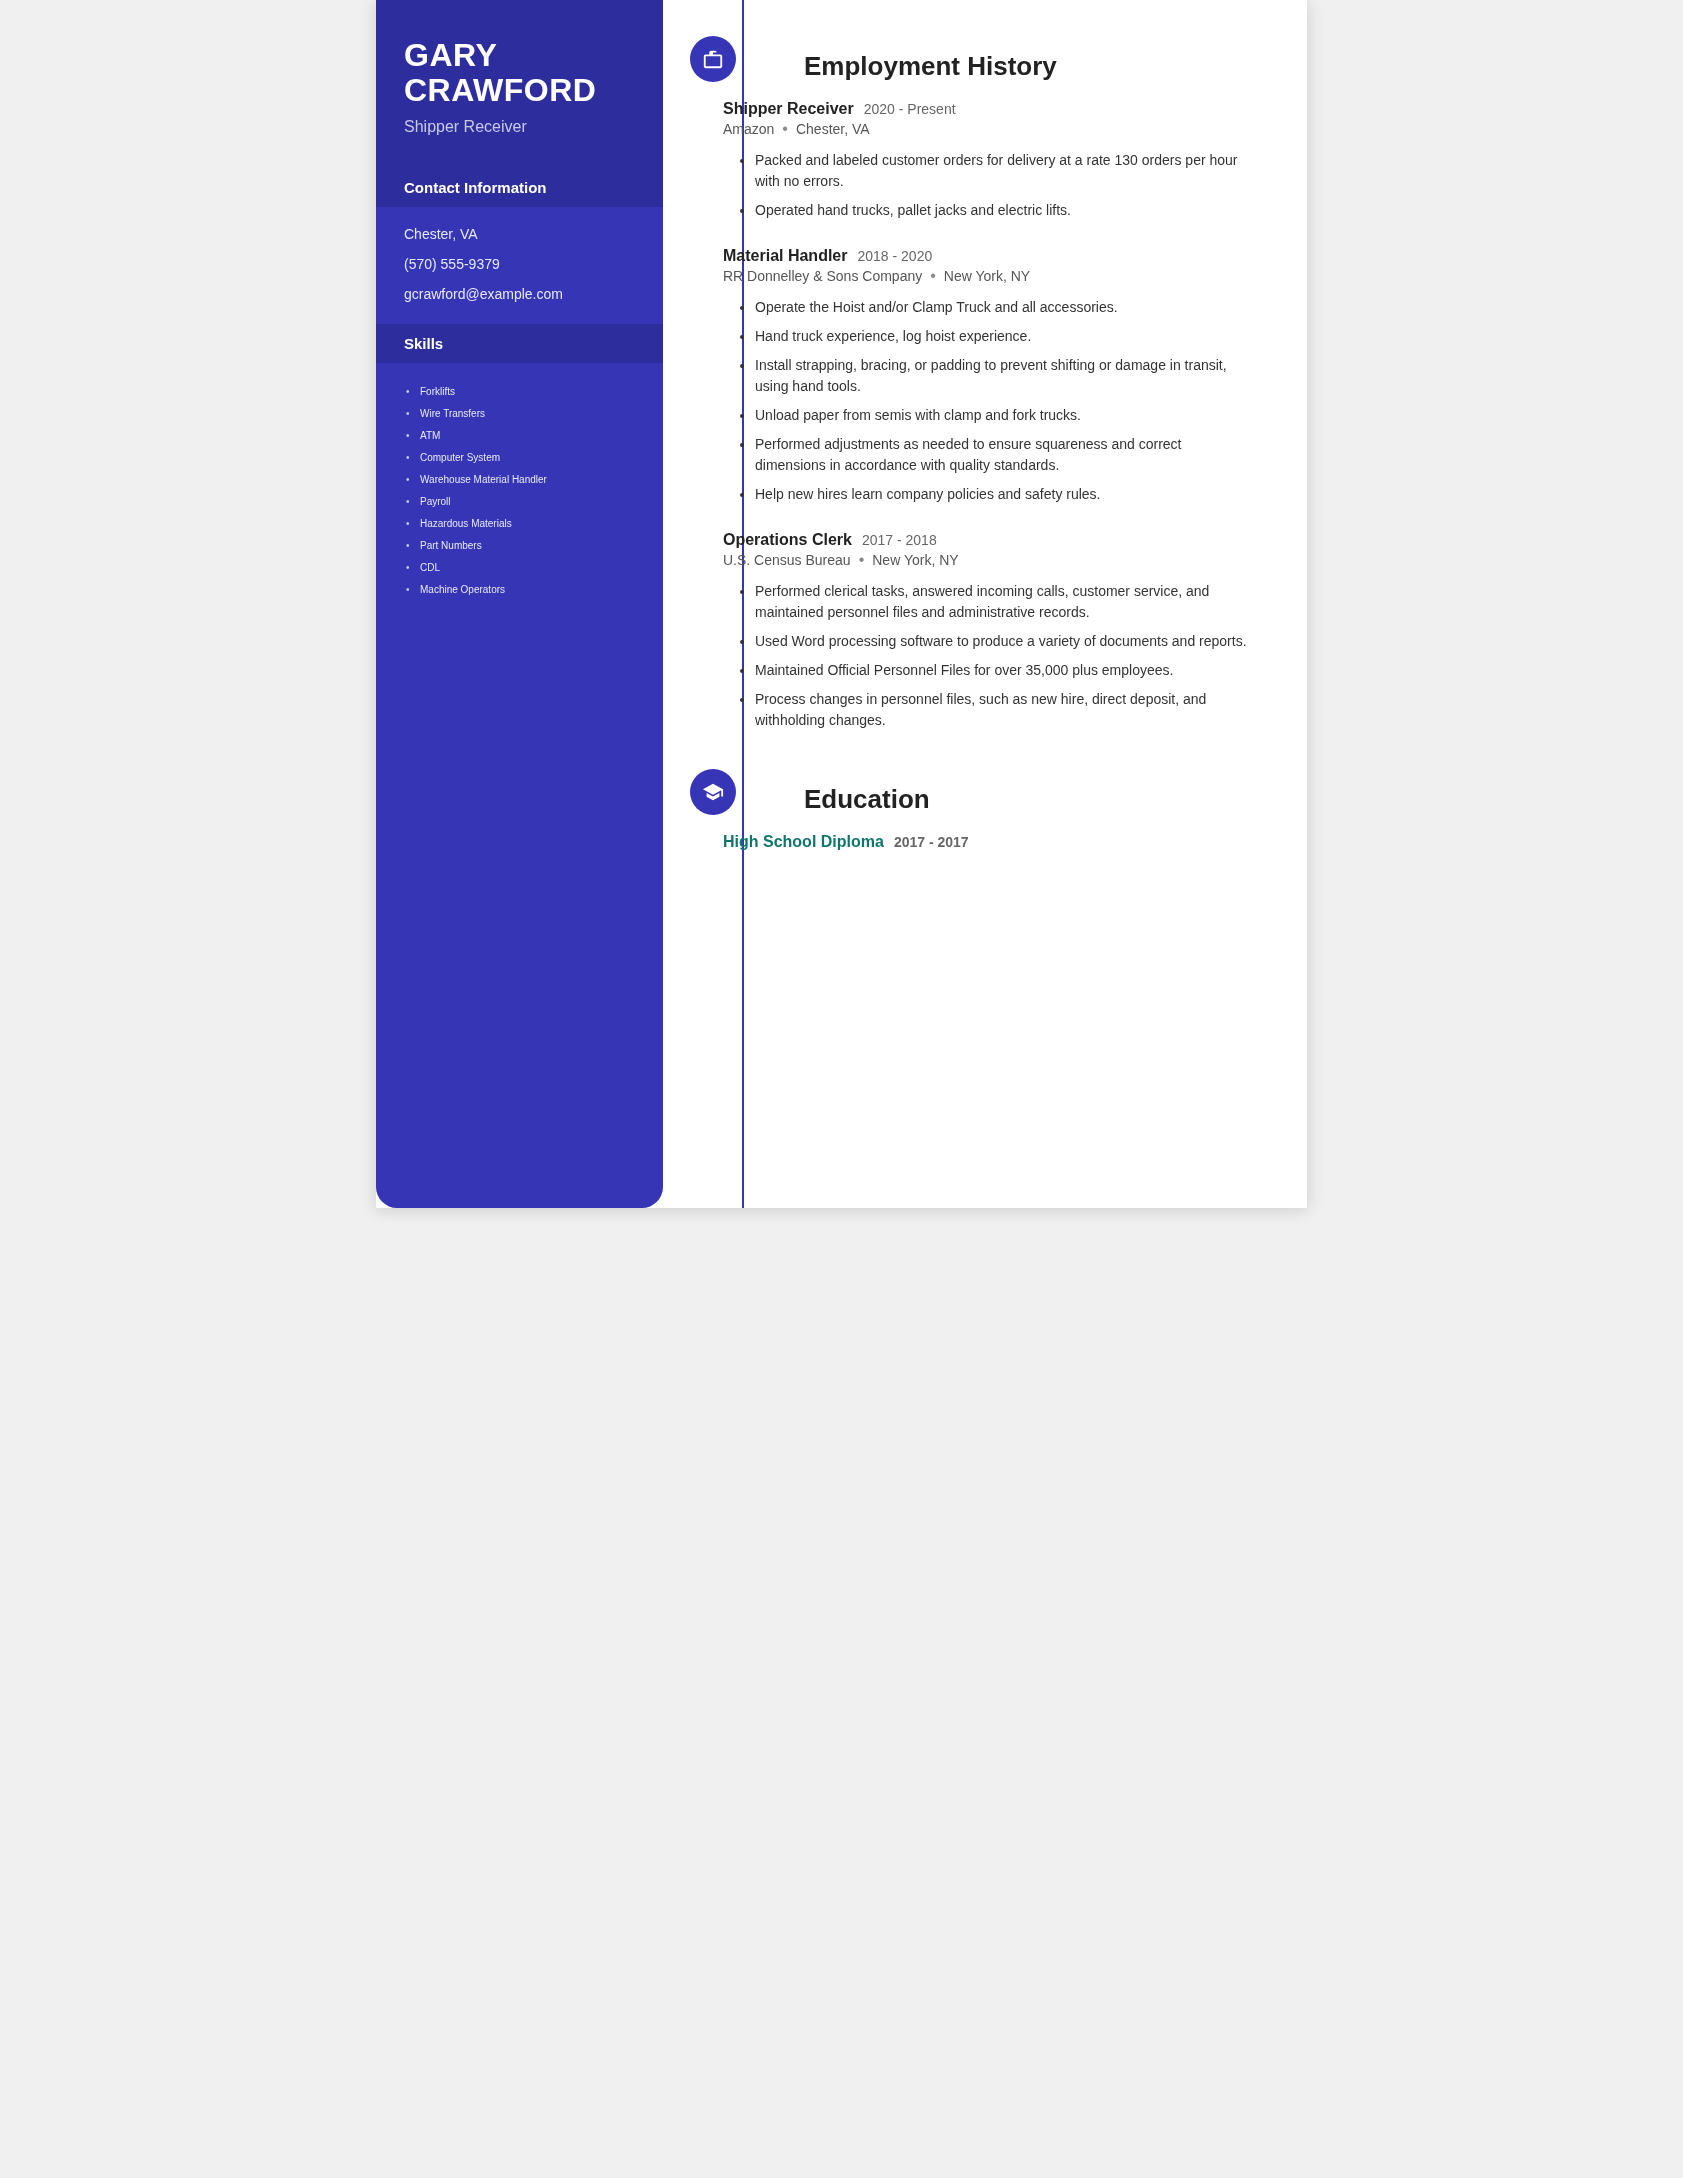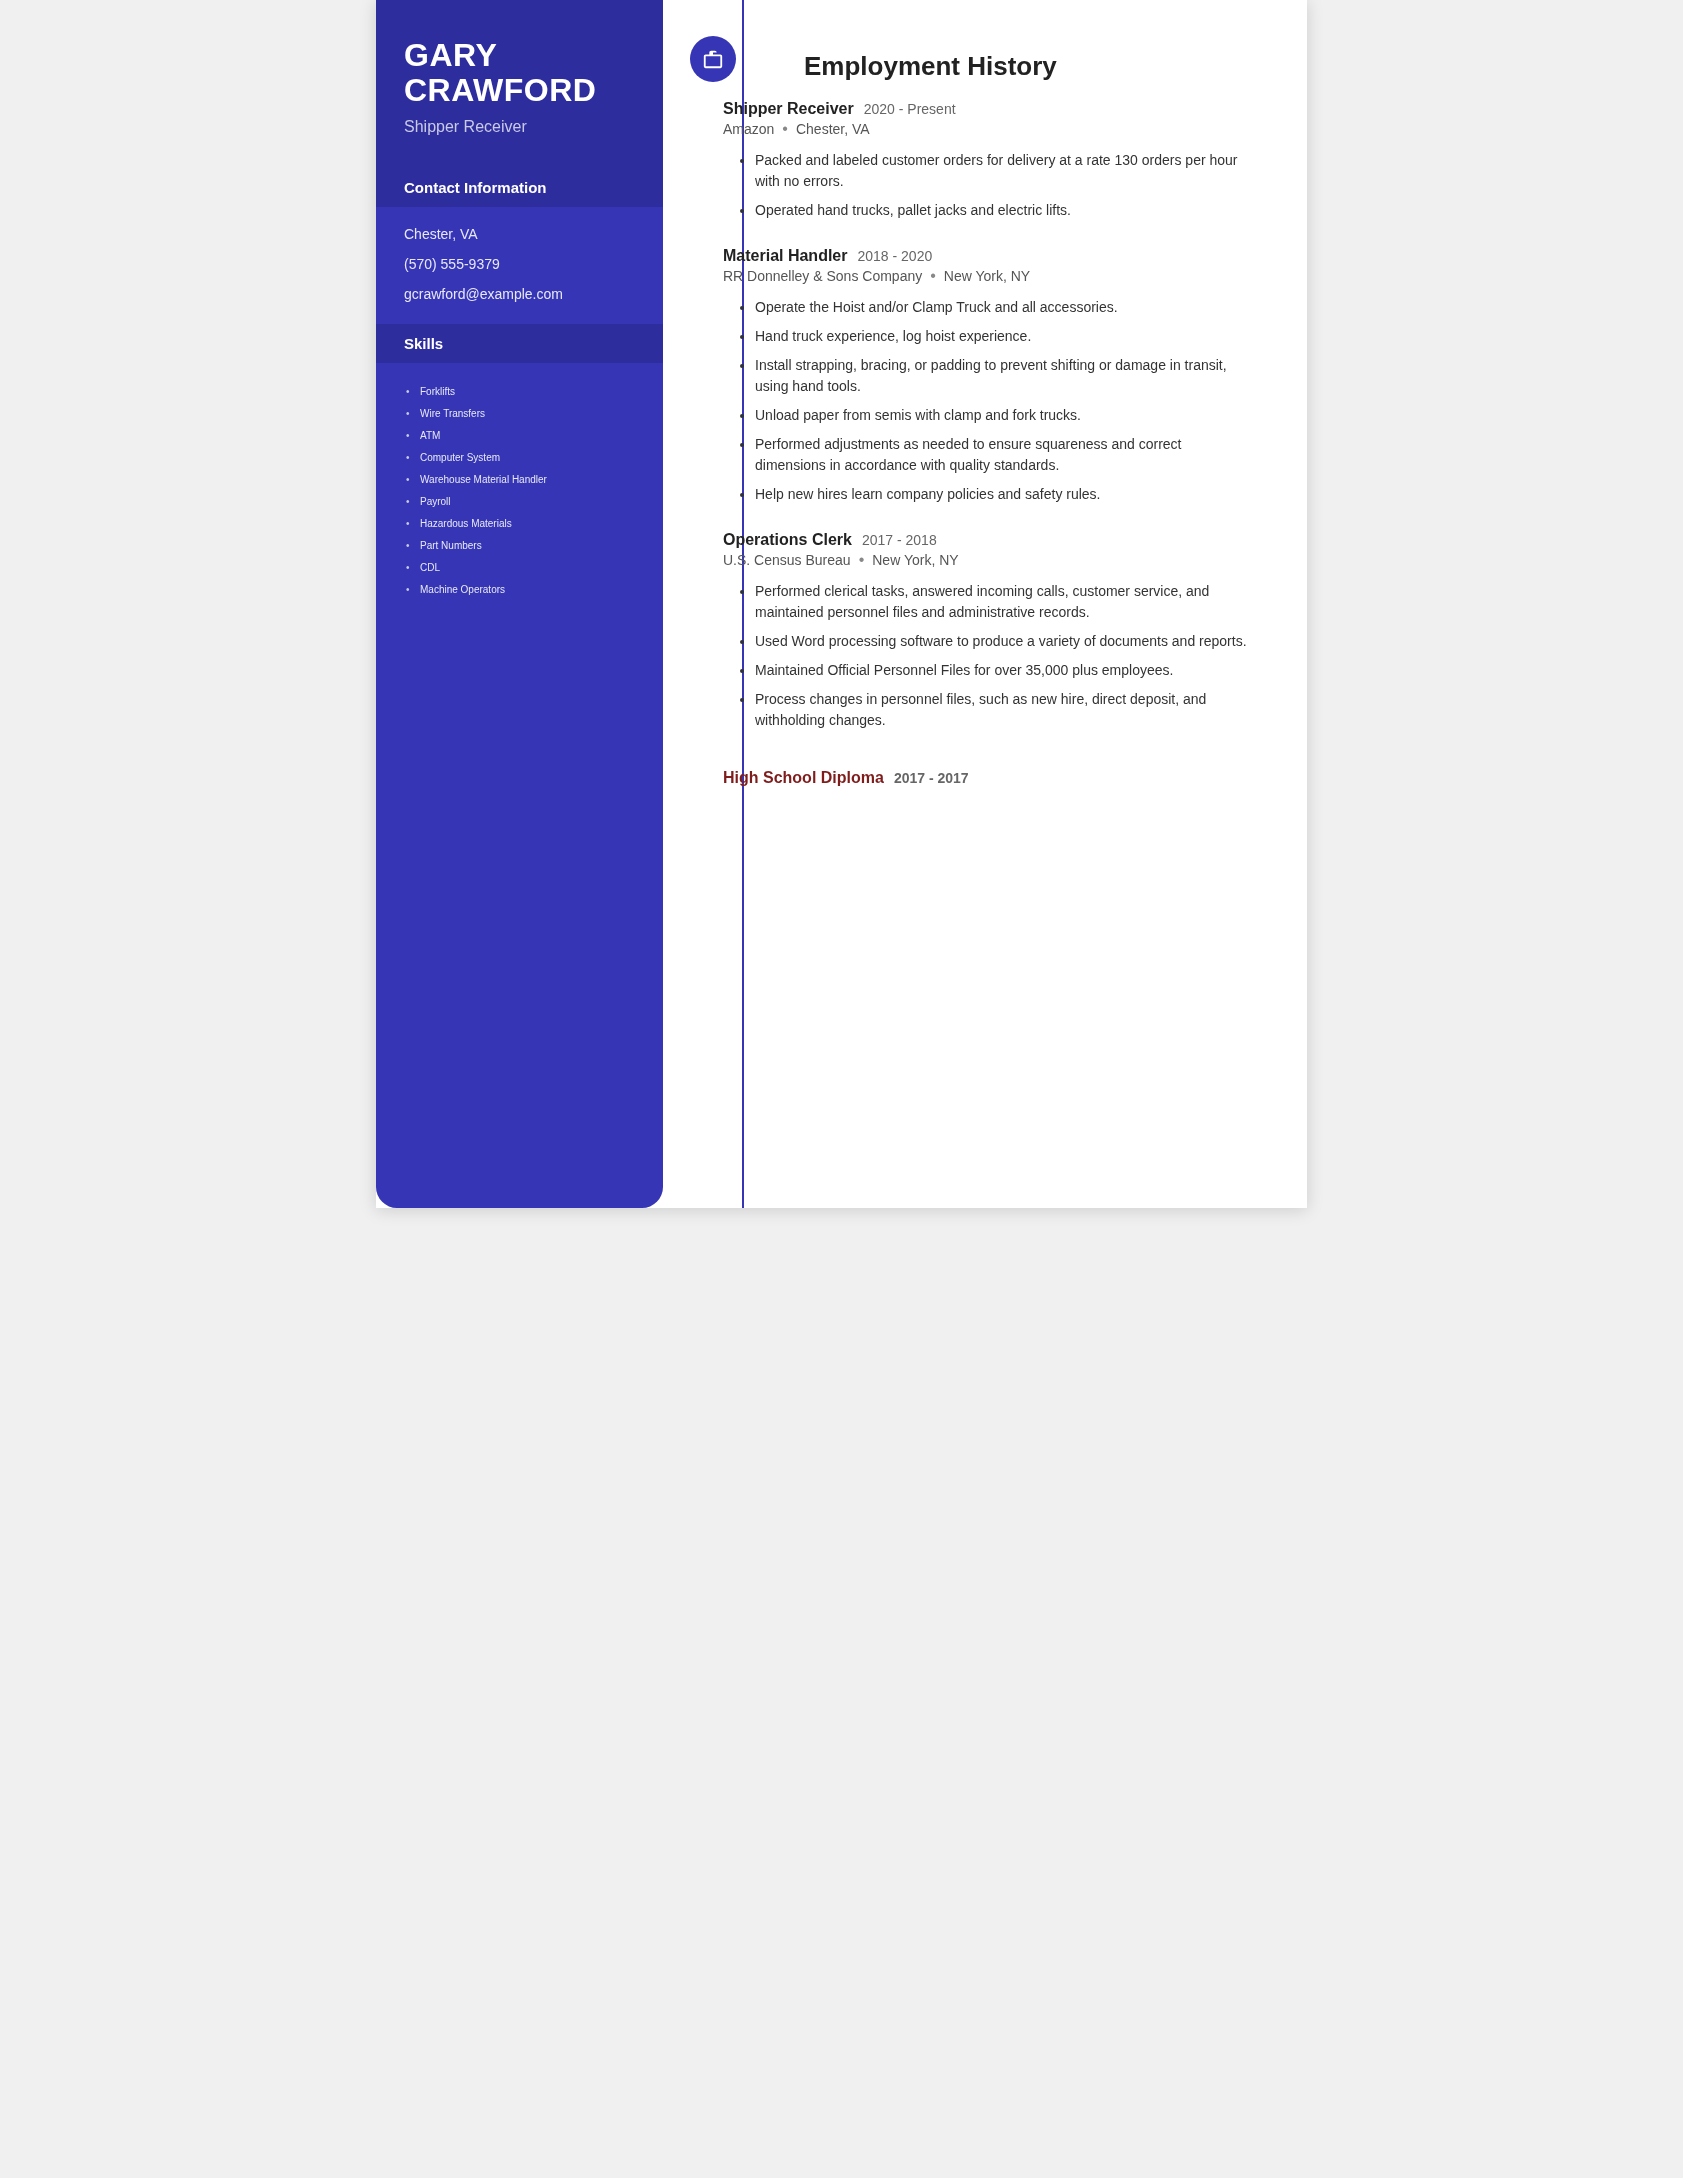--- a/index.html
+++ b/index.html
@@ -185,21 +185,21 @@
       padding-left: 10px;
     }
     .edu-title-row {
       display: flex;
       align-items: baseline;
       gap: 10px;
     }
     .edu-title {
       font-size: 16px;
       font-weight: 700;
-      color: #7f1d1d;
+      color: #0f766e;
     }
     .edu-dates {
       font-size: 14px;
       color: #666;
       font-weight: bold;
     }
   </style>
 </head>
 <body>
 
@@ -305,20 +305,28 @@
               <li>Performed clerical tasks, answered incoming calls, customer service, and maintained personnel files and administrative records.</li>
               <li>Used Word processing software to produce a variety of documents and reports.</li>
               <li>Maintained Official Personnel Files for over 35,000 plus employees.</li>
               <li>Process changes in personnel files, such as new hire, direct deposit, and withholding changes.</li>
             </ul>
           </div>
         </div>
     </div>
 
     <div class="section">
+      <div class="section-header-row">
+        <div class="section-icon">
+          <svg viewBox="0 0 24 24">
+            <path d="M12 3L1 9l11 6 9-4.91V17h2V9L12 3zM5 13.18v4L12 21l7-3.82v-4L12 17l-7-3.82z"></path>
+          </svg>
+        </div>
+        <h2 class="section-title">Education</h2>
+      </div>
       <div id="edu-container">
           <div class="edu-block">
             <div class="edu-title-row">
               <span class="edu-title">High School Diploma</span>
               <span class="edu-dates">2017 - 2017</span>
             </div>
           </div>
         </div>
     </div>
   </div>

